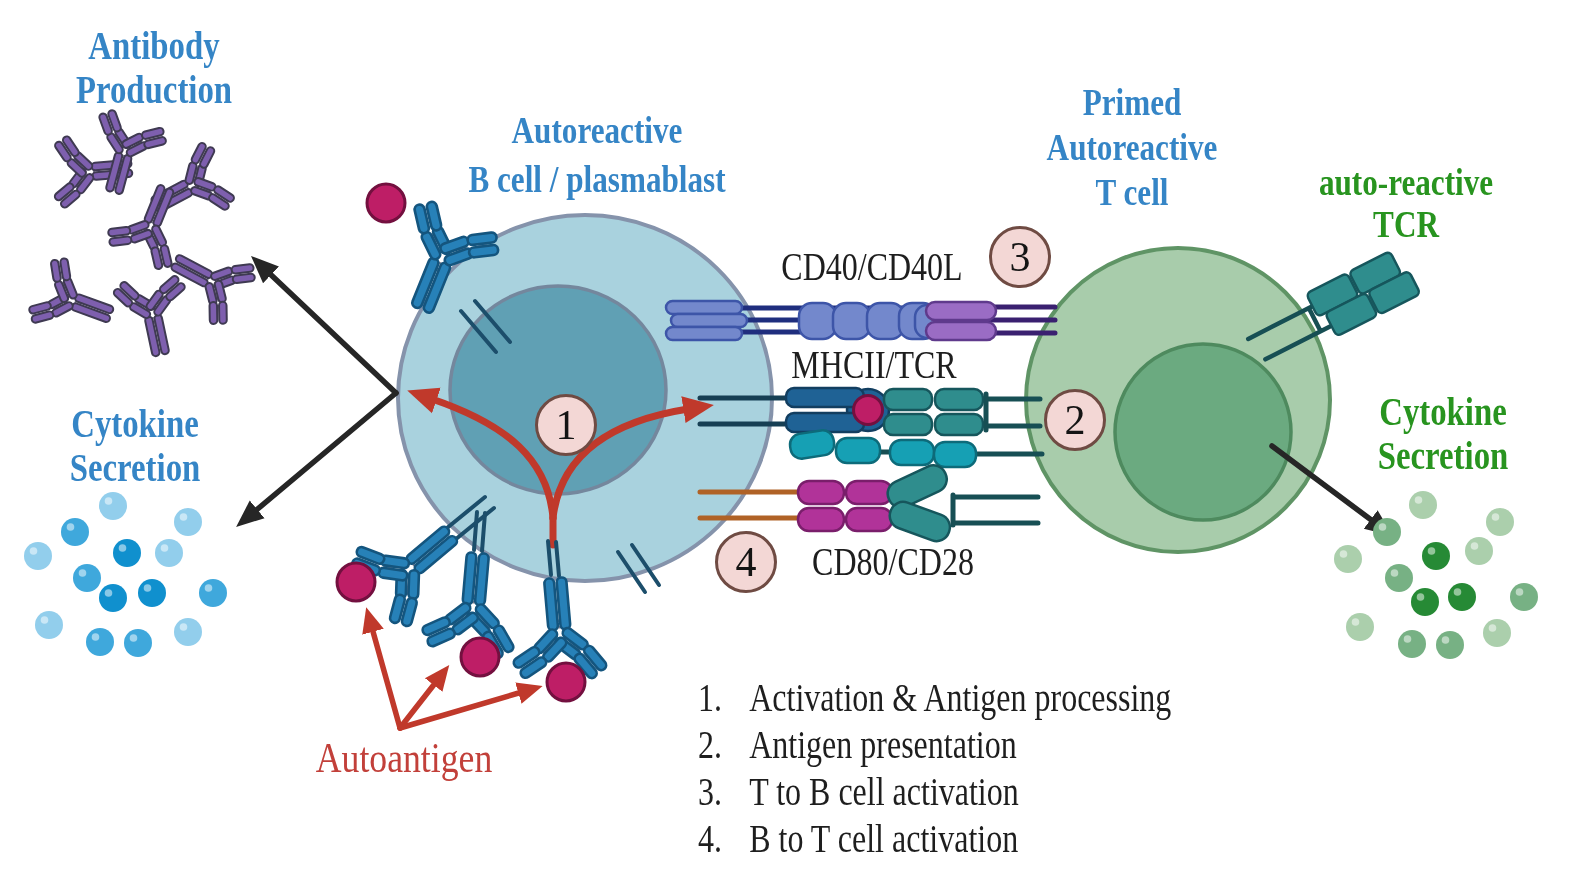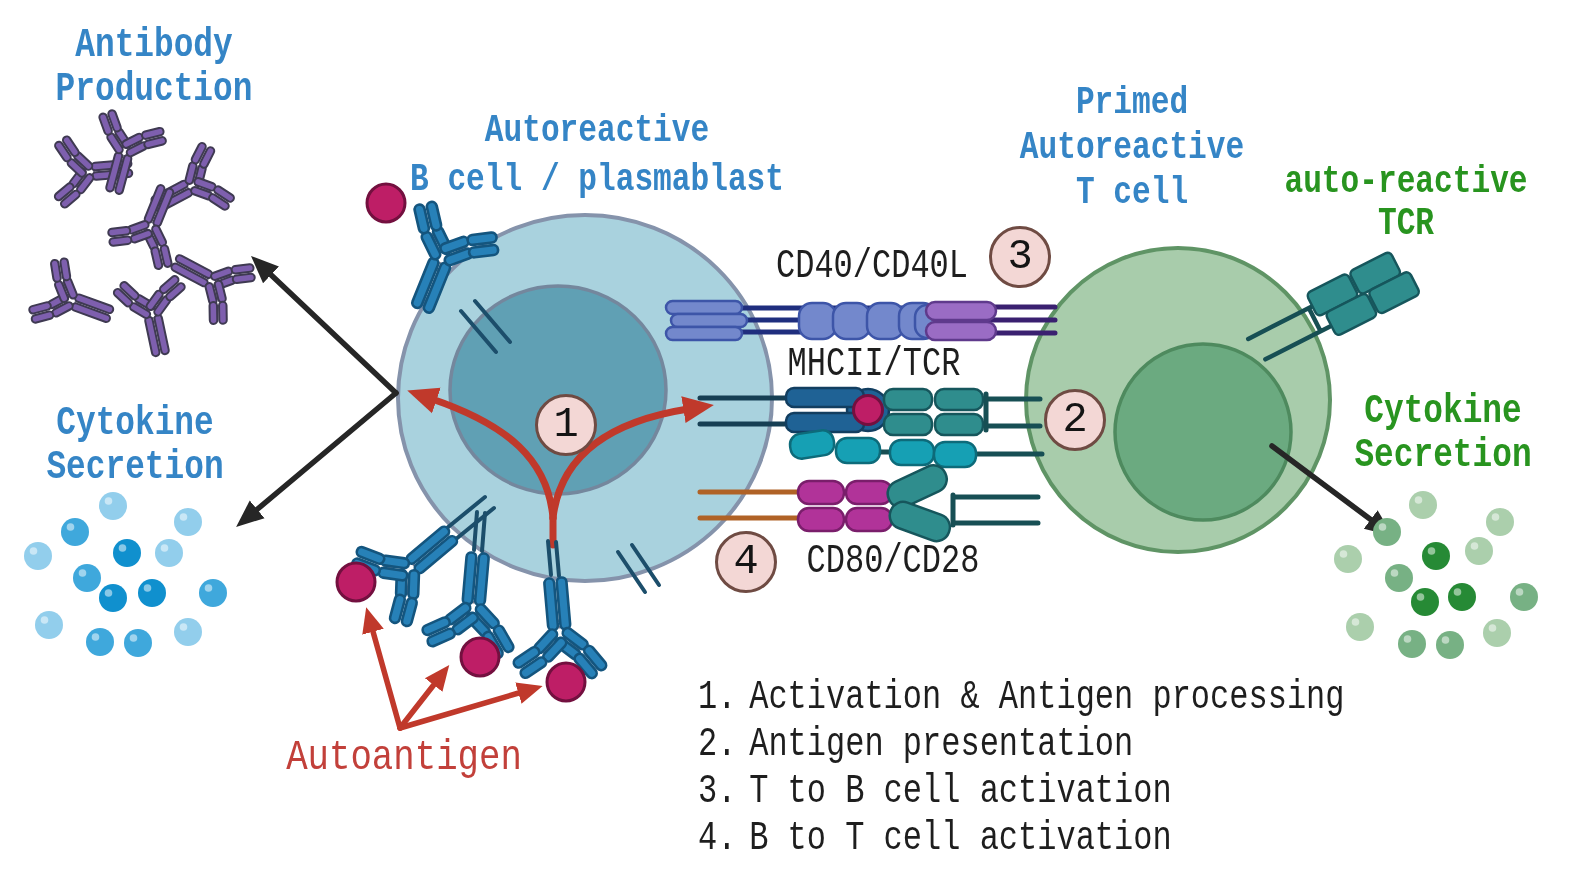--- a/index.html
+++ b/index.html
@@ -1,18 +1,18 @@
 <!DOCTYPE html>
 <html><head>
 <meta charset="utf-8">
 <style>
   html,body{margin:0;padding:0;background:#ffffff;}
   .stage{
     position:relative;width:1570px;height:883px;background:#ffffff;overflow:hidden;
-    font-family:Liberation Mono, monospace;
+    font-family:Liberation Serif, serif;
   }
   .stage svg{position:absolute;left:0;top:0;}
   
   .lbl{position:absolute;text-align:center;font-weight:bold;white-space:nowrap;
        transform:translateX(-50%) scaleX(0.82);}
   .lbl .ln{display:block;}
   .blue{color:#3585C6;}
   .green{color:#28941F;}
   .redtxt{color:#C2403A;}
   .blk-lbl{position:absolute;color:#1E1E1E;font-weight:normal;white-space:nowrap;

